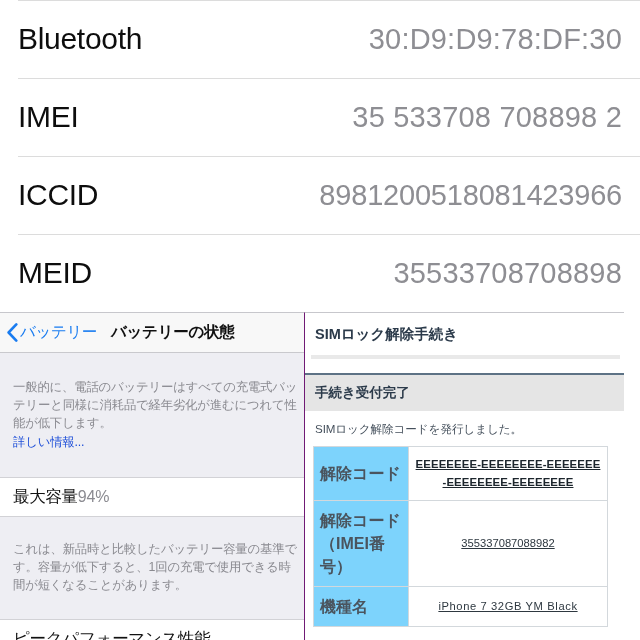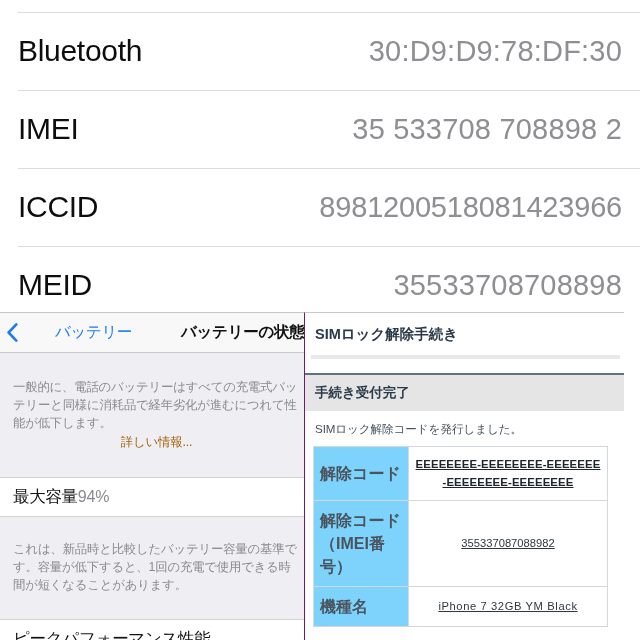--- a/index.html
+++ b/index.html
@@ -6,21 +6,21 @@
   html, body {
     width: 640px; height: 640px;
     background: #ffffff;
     font-family: "Liberation Sans", "DejaVu Sans", sans-serif;
     overflow: hidden;
   }
   #root { position: relative; width: 640px; height: 640px; }
 
   
   .about-list {
-    position: absolute; left: 0; top: 12px; width: 640px; height: 312px;
+    position: absolute; left: 0; top: 0; width: 640px; height: 312px;
     background: #ffffff;
   }
   .about-row {
     position: relative;
     height: 78px;
     display: flex; align-items: center; justify-content: space-between;
     padding: 0 18px 0 18px;
   }
   .about-row + .about-row::before,
   .about-row:first-child::before {
@@ -41,41 +41,40 @@
   .battery-pane {
     position: absolute; left: 0; top: 312px; width: 313px; height: 328px;
     background: #eeeef3; overflow: hidden;
     border-top: 1px solid #c7c7cc;
   }
   .bat-nav {
     height: 40px; background: #f8f8f8;
     display: flex; align-items: center; padding-left: 7px;
     border-bottom: 1px solid #c9c9cd;
     position: relative;
-    gap: 35px;
   }
   .chev {
     width: 11px; height: 19px; position: relative; flex: none; margin-right: 2px;
   }
   .chev svg { display: block; }
   .bat-back-label {
     font-size: 15.5px; color: #1a7cf0; letter-spacing: -0.4px;
   }
   .bat-title {
     font-size: 15.5px; font-weight: 700; color: #111; letter-spacing: -0.3px;
     margin-left: 14px;
   }
   .bat-intro {
     padding: 26px 13px 0 13px;
   }
   .bat-intro p {
     font-size: 12.4px; line-height: 1.45; color: #8a8a90; letter-spacing: -0.2px;
   }
   .bat-link {
-    font-size: 12.4px; color: #a16207; margin-top: 1px; letter-spacing: -0.2px; text-align: center;
+    font-size: 12.4px; color: #1d4ed8; margin-top: 1px; letter-spacing: -0.2px;
   }
   .bat-cell {
     background: #ffffff; height: 40px;
     display: flex; align-items: center; 
     padding: 0 13px;
     border-top: 1px solid #d2d2d6; border-bottom: 1px solid #d2d2d6;
     margin-top: 26px;
   }
   .bat-cell-title { font-size: 16.5px; color: #111; font-weight: 400; letter-spacing: -0.3px; }
   .bat-cell-value { font-size: 16px; color: #8a8a90; letter-spacing: -0.2px; }

